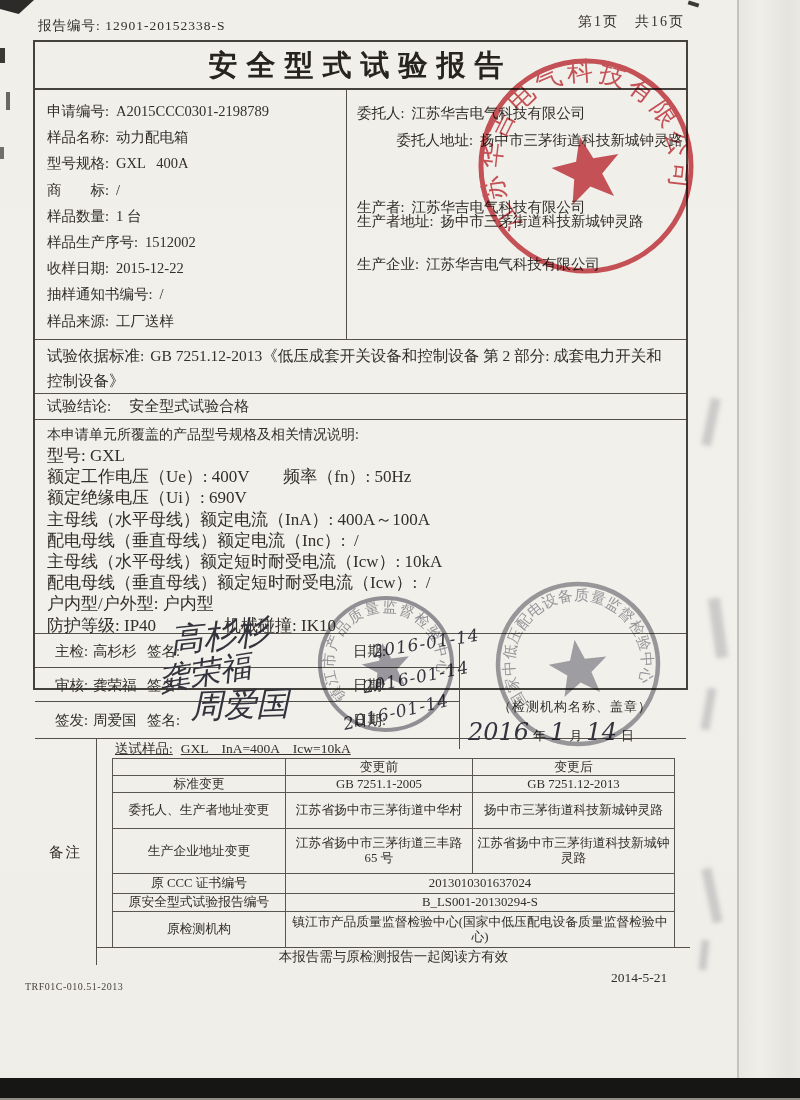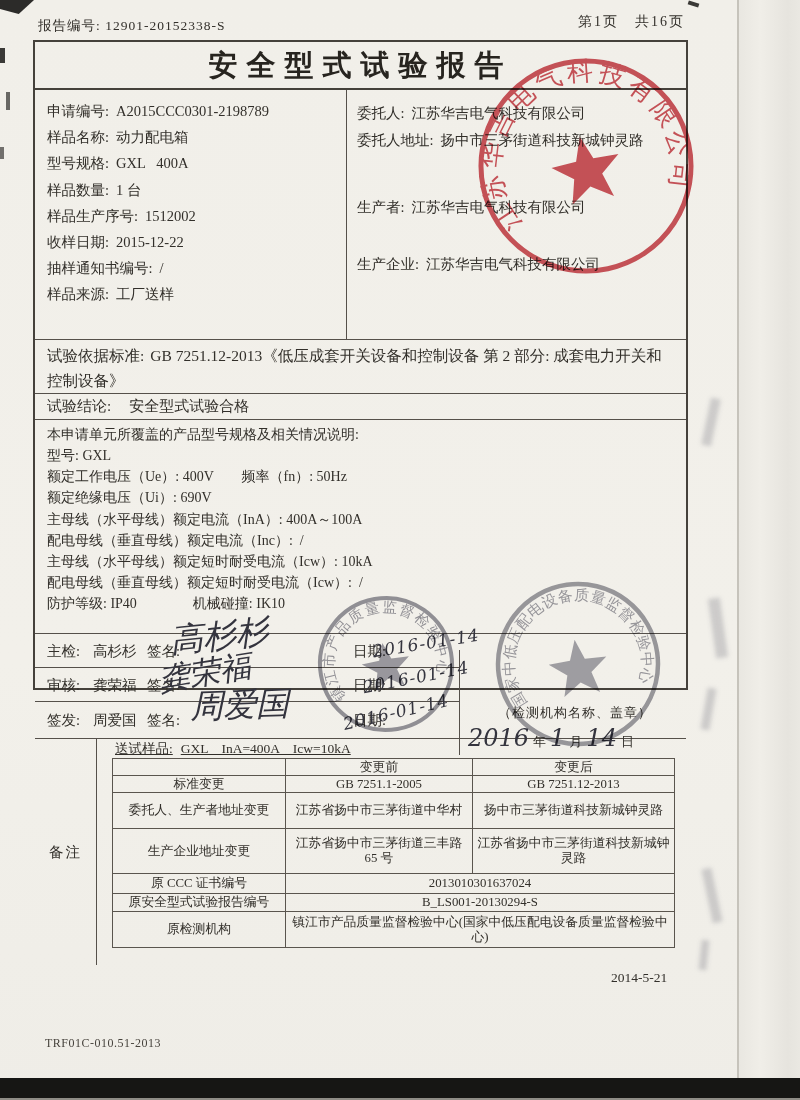--- a/index.html
+++ b/index.html
@@ -19,21 +19,21 @@
     background:linear-gradient(90deg,#e9e7e1,#f0eee8 35%,#e6e4de 80%,#eae8e2);z-index:5;}
   .black-band{position:absolute;left:0;top:1078px;width:800px;height:20px;background:#161614;z-index:9;}
   .band-under{position:absolute;left:0;top:1098px;width:800px;height:2px;background:#8f8d86;z-index:9;}
   .corner-streak{position:absolute;left:0;top:0;width:34px;height:14px;background:#2c2b29;
     clip-path:polygon(0 0,100% 0,55% 100%,0 65%);z-index:8;}
   .dash{position:absolute;background:#3a3936;z-index:8;}
   .smudge{position:absolute;background:rgba(108,108,120,.28);filter:blur(2px);z-index:4;}
   
   .ph-left{position:absolute;left:38px;top:17px;font-size:13.5px;letter-spacing:1px;}
   .ph-right{position:absolute;left:578px;top:13px;font-size:14px;letter-spacing:2px;}
-  .f-left{position:absolute;left:25px;top:1036px;font-size:12px;color:#47433d;letter-spacing:.5px;margin-left:20px;}
+  .f-left{position:absolute;left:25px;top:981px;font-size:10px;color:#47433d;letter-spacing:.5px;}
   .f-right{position:absolute;left:611px;top:970px;font-size:13.5px;}
   
   .doc{position:absolute;left:33px;top:40px;width:655px;height:650px;
     border:2px solid #45413b;box-sizing:border-box;z-index:1;}
   .doc *{box-sizing:border-box;}
   .title-row{position:absolute;left:0;top:0;width:100%;height:48px;border-bottom:2px solid #45413b;
     text-align:center;font-size:29px;font-weight:600;letter-spacing:9px;line-height:46px;color:#27241f;}
   .info{position:absolute;left:0;top:48px;width:100%;height:250px;border-bottom:1.5px solid #55504a;}
   .info-left{position:absolute;left:0;top:0;width:312px;height:100%;border-right:1.5px solid #55504a;
     padding:8px 0 0 12px;}
@@ -44,32 +44,32 @@
   .rrow .val{margin-left:7px;}
   .standard-row{position:absolute;left:0;top:298px;width:100%;height:54px;border-bottom:1.5px solid #55504a;
     padding:3px 12px 0 12px;font-size:15.5px;line-height:25px;}
   .standard-row .val{margin-left:6px;}
   .conclusion-row{position:absolute;left:0;top:352px;width:100%;height:26px;border-bottom:1.5px solid #55504a;
     padding-left:12px;font-size:15px;line-height:25px;}
   .conclusion-row .val{margin-left:18px;}
   .specs{position:absolute;left:0;top:378px;width:100%;height:214px;border-bottom:1.5px solid #55504a;
     padding:4px 12px 0 12px;}
   .spec-intro{font-size:14px;line-height:21px;}
-  .spec-line{font-size:14px;line-height:21.2px;white-space:pre;}
+  .spec-line{font-size:17px;line-height:21.2px;white-space:pre;}
   
   .sigs{position:absolute;left:0;top:592px;width:100%;height:105px;border-bottom:1.5px solid #55504a;}
   .sig-row{position:absolute;left:0;width:424px;font-size:14.5px;}
-  .sig-row .role{position:absolute;left:12px;text-align:right;}
+  .sig-row .role{position:absolute;left:20px;text-align:right;}
   .sig-row .name{position:absolute;left:58px;}
   .sig-row .slabel{position:absolute;left:112px;}
   .sig-row .dlabel{position:absolute;left:318px;}
   .sig-r1{top:0;height:34px;line-height:34px;border-bottom:1.5px solid #55504a;}
   .sig-r2{top:34px;height:34px;line-height:34px;border-bottom:1.5px solid #55504a;}
   .sig-r3{top:68px;height:37px;line-height:37px;}
-  .seal-cell{position:absolute;left:424px;top:16px;width:231px;height:105px;border-left:1.5px solid #55504a;padding-left:44px;}
+  .seal-cell{position:absolute;left:424px;top:10px;width:231px;height:105px;border-left:1.5px solid #55504a;padding-left:44px;}
   .seal-caption{position:absolute;left:0;top:54px;width:100%;text-align:center;font-size:13px;letter-spacing:1px;}
   .seal-dateline{position:absolute;left:8px;top:74px;width:220px;font-size:13px;}
   .seal-dateline .unit{margin:0 4px;}
   
   .remark{position:absolute;left:0;top:697px;width:100%;height:226px;}
   .remark-label{position:absolute;left:0;top:0;width:62px;height:100%;border-right:1.5px solid #55504a;
     display:flex;align-items:center;justify-content:center;font-size:14.5px;letter-spacing:2px;}
   .sample-line{position:absolute;left:80px;top:1px;font-size:13.5px;white-space:pre;text-decoration:underline;}
   .sample-line .val{margin-left:8px;}
   table.chg{position:absolute;left:77px;top:19px;width:562px;border-collapse:collapse;table-layout:fixed;}
@@ -96,47 +96,50 @@
   <div class="ph-right">第1页　共16页</div>
 
   <div class="doc">
     <div class="title-row">安全型式试验报告</div>
 
     <div class="info">
       <div class="info-left">
         <div class="irow"><span class="lbl">申请编号:</span><span class="val">A2015CCC0301-2198789</span></div>
         <div class="irow"><span class="lbl">样品名称:</span><span class="val">动力配电箱</span></div>
         <div class="irow"><span class="lbl">型号规格:</span><span class="val">GXL   400A</span></div>
+        <div class="irow"><span class="lbl">商　　标:</span><span class="val">/</span></div>
         <div class="irow"><span class="lbl">样品数量:</span><span class="val">1 台</span></div>
         <div class="irow"><span class="lbl">样品生产序号:</span><span class="val">1512002</span></div>
         <div class="irow"><span class="lbl">收样日期:</span><span class="val">2015-12-22</span></div>
         <div class="irow"><span class="lbl">抽样通知书编号:</span><span class="val">/</span></div>
         <div class="irow"><span class="lbl">样品来源:</span><span class="val">工厂送样</span></div>
       </div>
       <div class="info-right">
         <div class="rrow" style="top:12px;"><span class="lbl">委托人:</span><span class="val">江苏华吉电气科技有限公司</span></div>
-        <div class="rrow" style="top:39px;"><span class="lbl">委托人地址:</span><span class="val">扬中市三茅街道科技新城钟灵路</span></div>
+        <div class="rrow" style="top:39px;text-align:right;"><span class="lbl">委托人地址:</span><span class="val">扬中市三茅街道科技新城钟灵路</span></div>
         <div class="rrow" style="top:106px;"><span class="lbl">生产者:</span><span class="val">江苏华吉电气科技有限公司</span></div>
+        <div class="rrow" style="top:120px;"><span class="lbl">生产者地址:</span><span class="val">扬中市三茅街道科技新城钟灵路</span></div>
         <div class="rrow" style="top:163px;"><span class="lbl">生产企业:</span><span class="val">江苏华吉电气科技有限公司</span></div>
       </div>
     </div>
 
     <div class="standard-row"><span class="lbl">试验依据标准:</span><span class="val">GB 7251.12-2013《低压成套开关设备和控制设备 第 2 部分: 成套电力开关和控制设备》</span></div>
 
     <div class="conclusion-row"><span class="lbl">试验结论:</span><span class="val">安全型式试验合格</span></div>
 
     <div class="specs">
       <div class="spec-intro">本申请单元所覆盖的产品型号规格及相关情况说明:</div>
       <div class="spec-line">型号: GXL</div>
       <div class="spec-line">额定工作电压（Ue）: 400V　　频率（fn）: 50Hz</div>
       <div class="spec-line">额定绝缘电压（Ui）: 690V</div>
       <div class="spec-line">主母线（水平母线）额定电流（InA）: 400A～100A</div>
       <div class="spec-line">配电母线（垂直母线）额定电流（Inc）:  /</div>
       <div class="spec-line">主母线（水平母线）额定短时耐受电流（Icw）: 10kA</div>
       <div class="spec-line">配电母线（垂直母线）额定短时耐受电流（Icw）:  /</div>
+      <div class="spec-line">户内型/户外型: 户内型</div>
       <div class="spec-line">防护等级: IP40　　　　机械碰撞: IK10</div>
     </div>
 
     <div class="sigs">
       <div class="sig-row sig-r1">
         <span class="role">主检:</span>
         <span class="name">高杉杉</span>
         <span class="slabel">签名:</span>
         <span class="dlabel">日期:</span>
       </div>
@@ -197,20 +200,21 @@
         <tr style="height:18px">
           <td>原安全型式试验报告编号</td>
           <td colspan="2">B_LS001-20130294-S</td>
         </tr>
         <tr style="height:36px">
           <td>原检测机构</td>
           <td colspan="2">镇江市产品质量监督检验中心(国家中低压配电设备质量监督检验中心)</td>
         </tr>
       </tbody>
         </table>
+      <div class="note-row">本报告需与原检测报告一起阅读方有效</div>
     </div>
   </div>
 
   <div class="f-left">TRF01C-010.51-2013</div>
   <div class="f-right">2014-5-21</div>
 
   <div class="hand hand-name" style="left:170px;top:614px;transform:rotate(-6deg);">高杉杉</div>
   <div class="hand hand-name" style="left:158px;top:652px;transform:rotate(-9deg);font-size:31px;">龚荣福</div>
   <div class="hand hand-name" style="left:190px;top:683px;transform:rotate(-2deg);">周爱国</div>
   <div class="hand hand-date" style="left:372px;top:633px;transform:rotate(-9deg);">2016-01-14</div>

